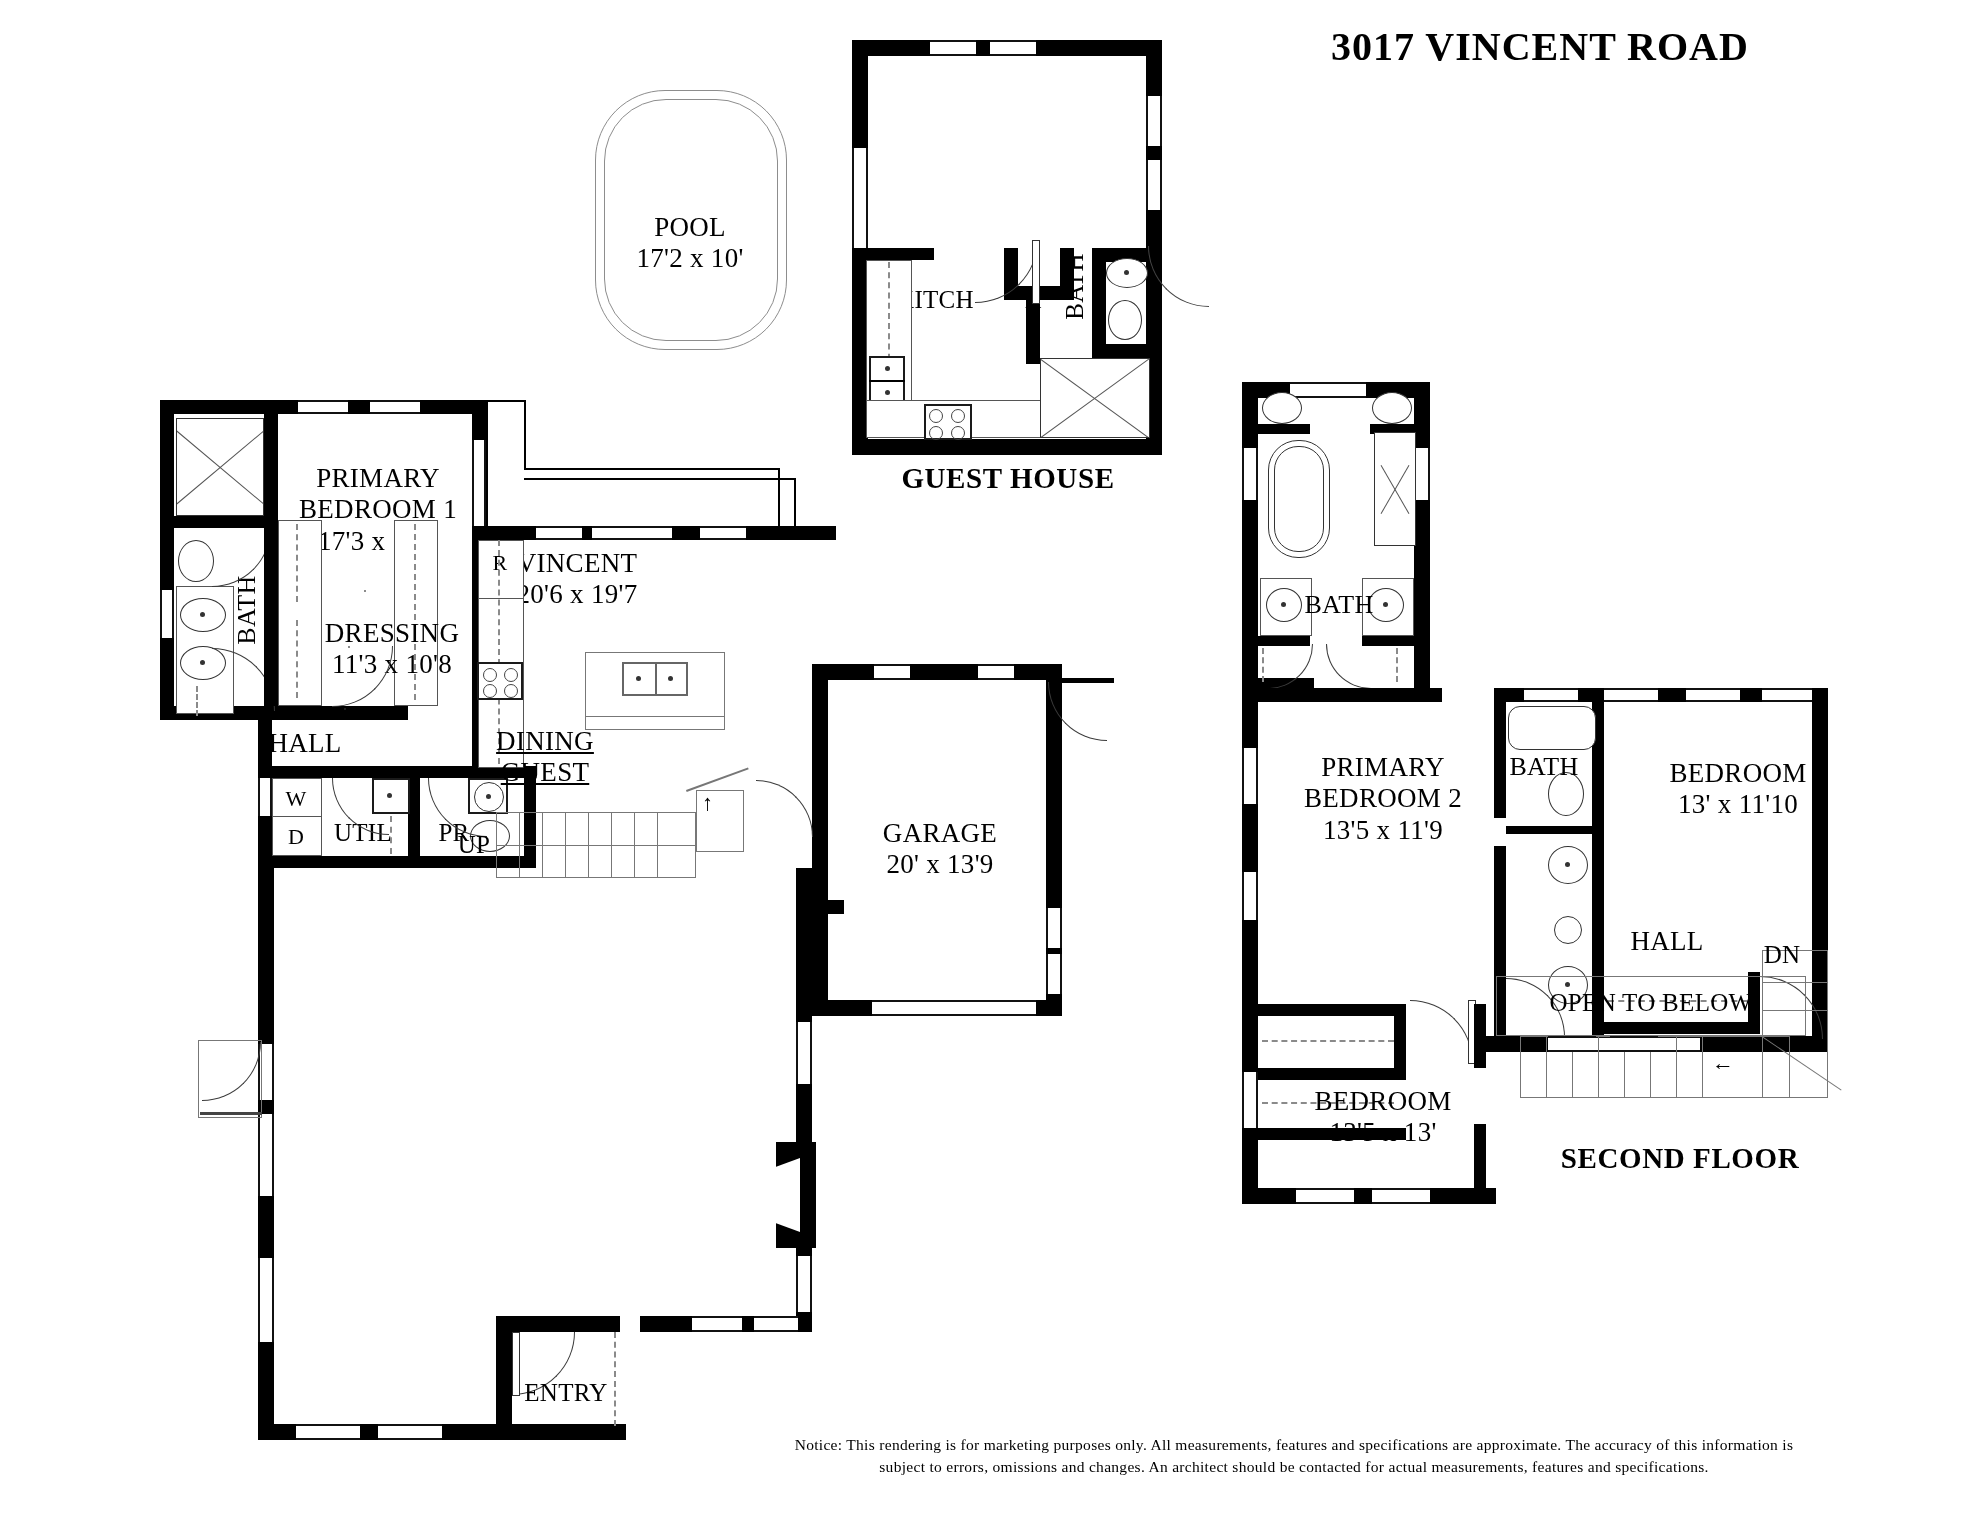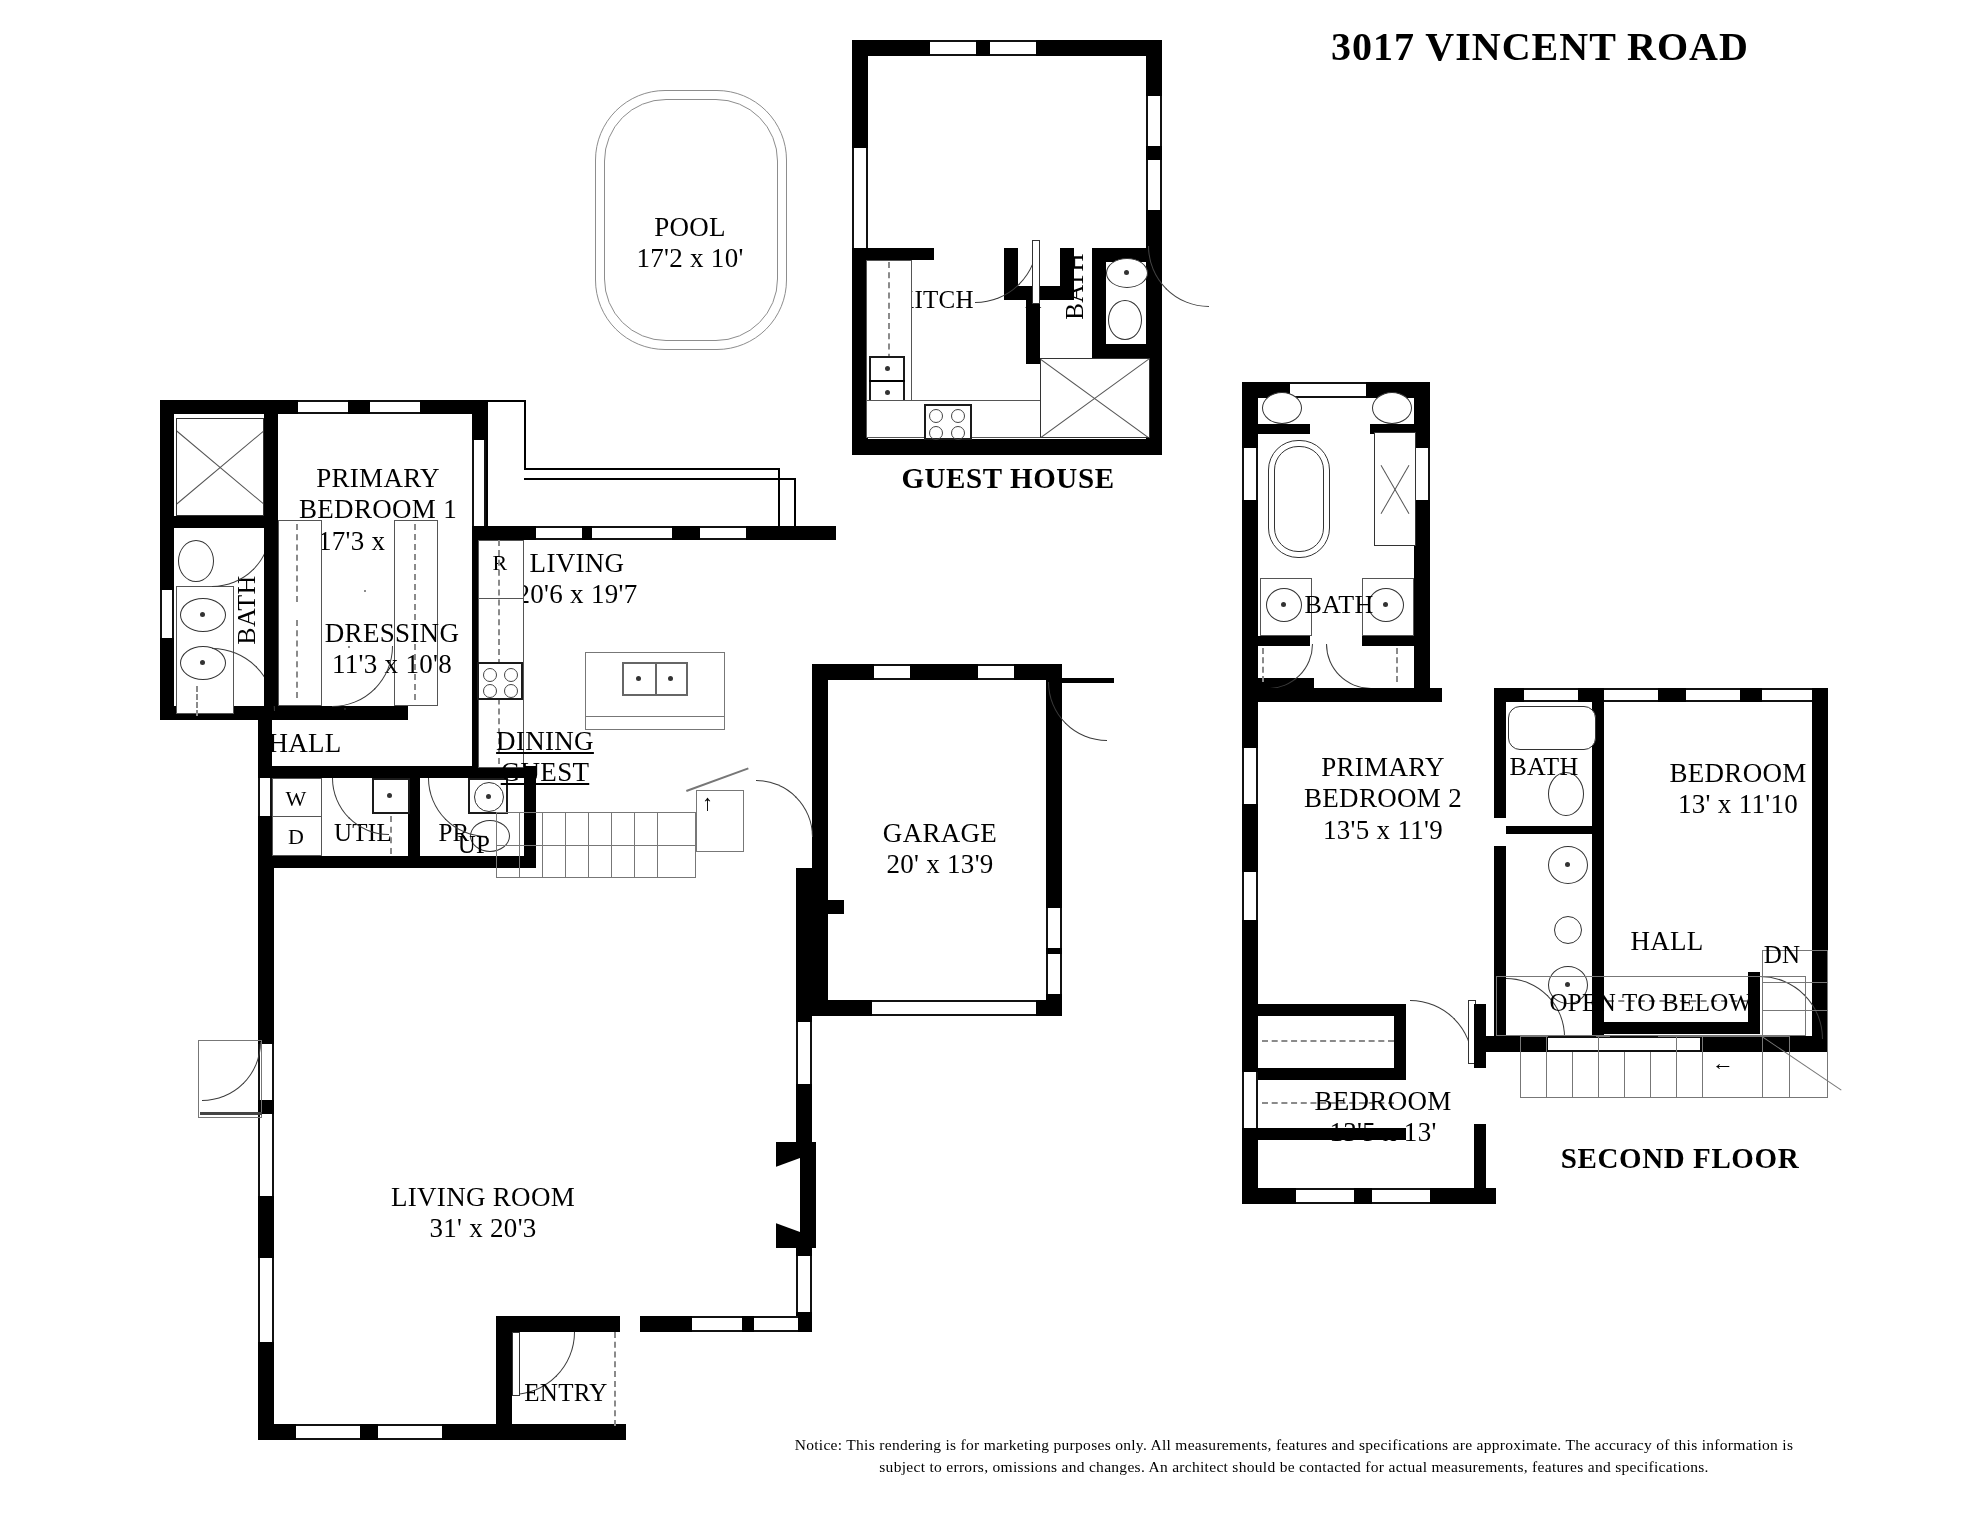--- a/index.html
+++ b/index.html
@@ -201,21 +201,21 @@
   <div class="w" style="left:472px;top:526px;width:14px;height:240px;"></div>
   <div class="tl" style="left:486px;top:400px;width:2px;height:126px;"></div>
   <div class="tl" style="left:486px;top:400px;width:40px;height:2px;"></div>
   <div class="tl" style="left:524px;top:468px;width:256px;height:2px;"></div>
   <div class="tl" style="left:524px;top:400px;width:2px;height:70px;"></div>
   <div class="tl" style="left:524px;top:478px;width:272px;height:2px;"></div>
   <div class="tl" style="left:778px;top:468px;width:2px;height:58px;"></div>
   <div class="tl" style="left:794px;top:478px;width:2px;height:48px;"></div>
 
   <div class="lab rm" style="left:452px;top:548px;width:250px;">
-    <span>LIVING</span><br>
+    <span>VINCENT</span><br>
     <span>20'6 x 19'7</span>
   </div>
   <div class="cab" style="left:478px;top:540px;width:44px;height:58px;"></div>
   <div class="lab tiny" style="left:482px;top:550px;width:36px;">R</div>
   <div class="cab" style="left:478px;top:598px;width:44px;height:168px;"></div>
   <div class="dashv" style="left:498px;top:540px;height:224px;"></div>
   <div class="boxw" style="left:477px;top:662px;width:46px;height:38px;"></div>
   <div class="burner" style="left:483px;top:668px;width:12px;height:12px;"></div>
   <div class="burner" style="left:504px;top:668px;width:12px;height:12px;"></div>
   <div class="burner" style="left:483px;top:684px;width:12px;height:12px;"></div>
@@ -275,24 +275,20 @@
   <div class="winh" style="left:378px;top:1424px;width:64px;height:16px;"></div>
   <div class="winv" style="left:796px;top:1022px;width:16px;height:62px;"></div>
   <div class="winv" style="left:796px;top:1256px;width:16px;height:56px;"></div>
   <div class="fire" style="left:776px;top:1142px;width:40px;height:106px;"></div>
   <div class="boxw" style="left:770px;top:1158px;width:30px;height:74px;border:0;background:#fff;clip-path:polygon(0 15%,100% 0,100% 100%,0 85%);"></div>
 
   <div class="box" style="left:198px;top:1040px;width:64px;height:78px;border-color:#777;border-width:1.5px;"></div>
   <div class="swing" style="left:202px;top:1042px;width:58px;height:58px;border-radius:0 0 100% 0;border-top:0;border-left:0;"></div>
   <div class="tl" style="left:200px;top:1112px;width:62px;height:3px;background:#444;"></div>
 
-  <div class="lab rm" style="left:348px;top:1182px;width:270px;">
-    <span>LIVING ROOM</span><br>
-    <span>31' x 20'3</span>
-  </div>
 
   <div class="w" style="left:496px;top:1316px;width:16px;height:124px;"></div>
   <div class="w" style="left:496px;top:1316px;width:124px;height:16px;"></div>
   <div class="w" style="left:640px;top:1316px;width:172px;height:16px;"></div>
   <div class="winh" style="left:692px;top:1316px;width:50px;height:16px;"></div>
   <div class="winh" style="left:754px;top:1316px;width:44px;height:16px;"></div>
   <div class="w" style="left:496px;top:1424px;width:130px;height:16px;"></div>
   <div class="dashv" style="left:614px;top:1332px;height:94px;"></div>
   <div class="swing" style="left:512px;top:1332px;width:62px;height:62px;border-radius:0 0 100% 0;border-top:0;border-left:0;"></div>
   <div class="dleaf" style="left:512px;top:1332px;width:6px;height:62px;"></div>

